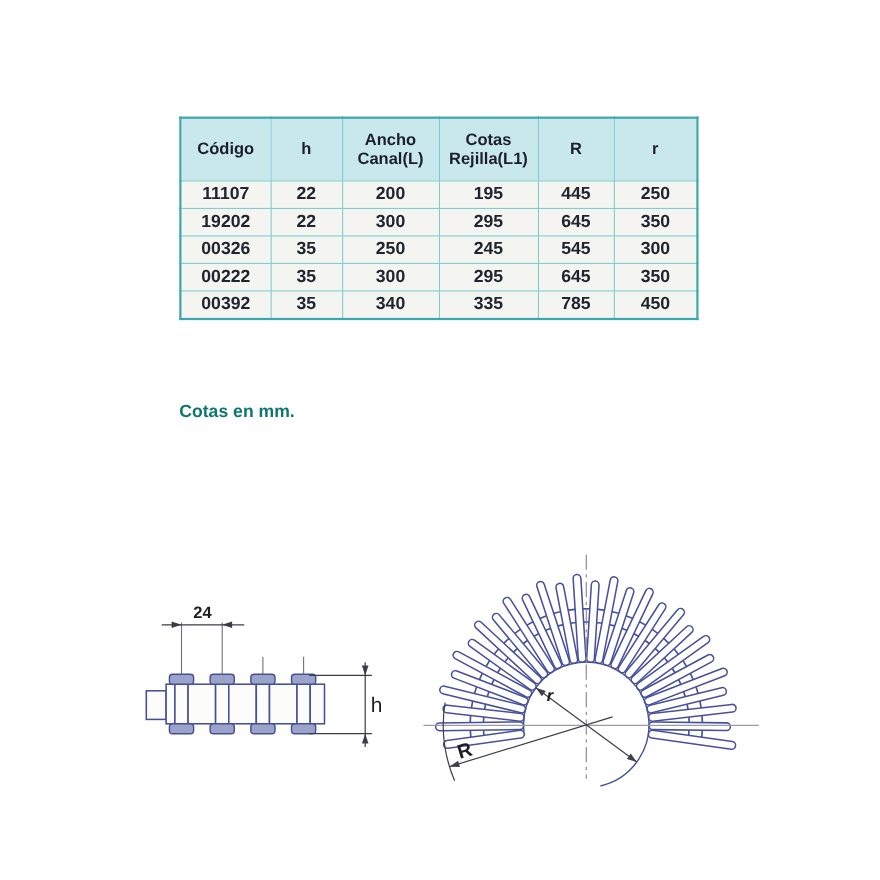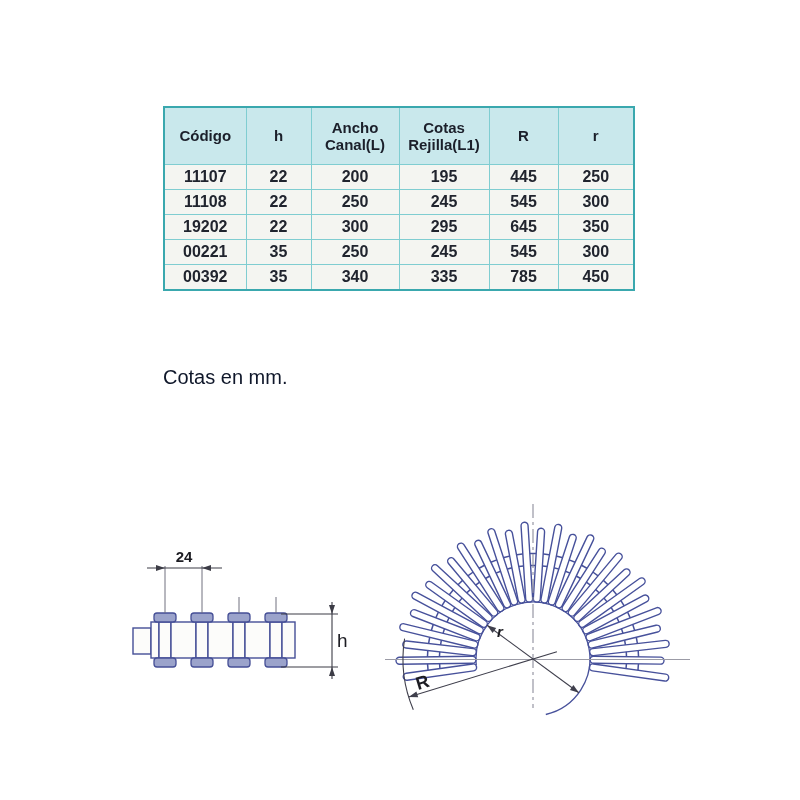--- a/index.html
+++ b/index.html
@@ -4,21 +4,21 @@
 <style>
   html,body{margin:0;padding:0;background:#ffffff;}
   .page{position:relative;width:800px;height:800px;background:#ffffff;overflow:hidden;
         font-family:"Liberation Sans", sans-serif;}
   table.spec{position:absolute;left:163px;top:106px;border-collapse:collapse;table-layout:fixed;
         background:#f4f5f1;border:2px solid #3aa8ae;}
   table.spec th, table.spec td{border:1px solid #7fcdd1;text-align:center;vertical-align:middle;
         font-weight:bold;color:#20242e;padding:0;overflow:hidden;}
   table.spec th{background:#c9e8ec;height:56px;font-size:15px;line-height:1.15;color:#1b1f2a;}
   table.spec td{height:24px;font-size:16px;margin-top:44px;}
-  .caption{position:absolute;left:163px;top:366px;font-size:20px;font-weight:normal;color:#0f172a;}
+  .caption{position:absolute;left:163px;top:366px;font-size:16px;font-weight:bold;color:#0f766e;}
   svg.drawings{position:absolute;left:0;top:0;}
   
   .blk{fill:#fcfcfa;stroke:#454f96;stroke-width:1.4;}
   .cap{fill:#9ba3cb;stroke:#454f96;stroke-width:1.3;}
   .stem{stroke:#70707f;stroke-width:1;}
   .dim{stroke:#3c3c46;stroke-width:1.1;fill:none;}
   .dimfill{fill:#3c3c46;stroke:none;}
   .dimtext{fill:#1c1c22;}
   
   [data-name="fan-slats"] rect{fill:#ffffff;stroke:#47519b;stroke-width:1.4;}
@@ -56,42 +56,42 @@
     <tbody>
       <tr data-name="table-row">
         <td data-name="table-cell">11107</td>
         <td data-name="table-cell">22</td>
         <td data-name="table-cell">200</td>
         <td data-name="table-cell">195</td>
         <td data-name="table-cell">445</td>
         <td data-name="table-cell">250</td>
       </tr>
       <tr data-name="table-row">
-        <td data-name="table-cell">11108</td>
-        <td data-name="table-cell">22</td>
-        <td data-name="table-cell">250</td>
-        <td data-name="table-cell">245</td>
-        <td data-name="table-cell">545</td>
-        <td data-name="table-cell">300</td>
-      </tr>
-      <tr data-name="table-row">
         <td data-name="table-cell">19202</td>
         <td data-name="table-cell">22</td>
         <td data-name="table-cell">300</td>
         <td data-name="table-cell">295</td>
         <td data-name="table-cell">645</td>
         <td data-name="table-cell">350</td>
       </tr>
       <tr data-name="table-row">
-        <td data-name="table-cell">00221</td>
+        <td data-name="table-cell">00326</td>
         <td data-name="table-cell">35</td>
         <td data-name="table-cell">250</td>
         <td data-name="table-cell">245</td>
         <td data-name="table-cell">545</td>
         <td data-name="table-cell">300</td>
+      </tr>
+      <tr data-name="table-row">
+        <td data-name="table-cell">00222</td>
+        <td data-name="table-cell">35</td>
+        <td data-name="table-cell">300</td>
+        <td data-name="table-cell">295</td>
+        <td data-name="table-cell">645</td>
+        <td data-name="table-cell">350</td>
       </tr>
       <tr data-name="table-row">
         <td data-name="table-cell">00392</td>
         <td data-name="table-cell">35</td>
         <td data-name="table-cell">340</td>
         <td data-name="table-cell">335</td>
         <td data-name="table-cell">785</td>
         <td data-name="table-cell">450</td>
       </tr>
     </tbody>

